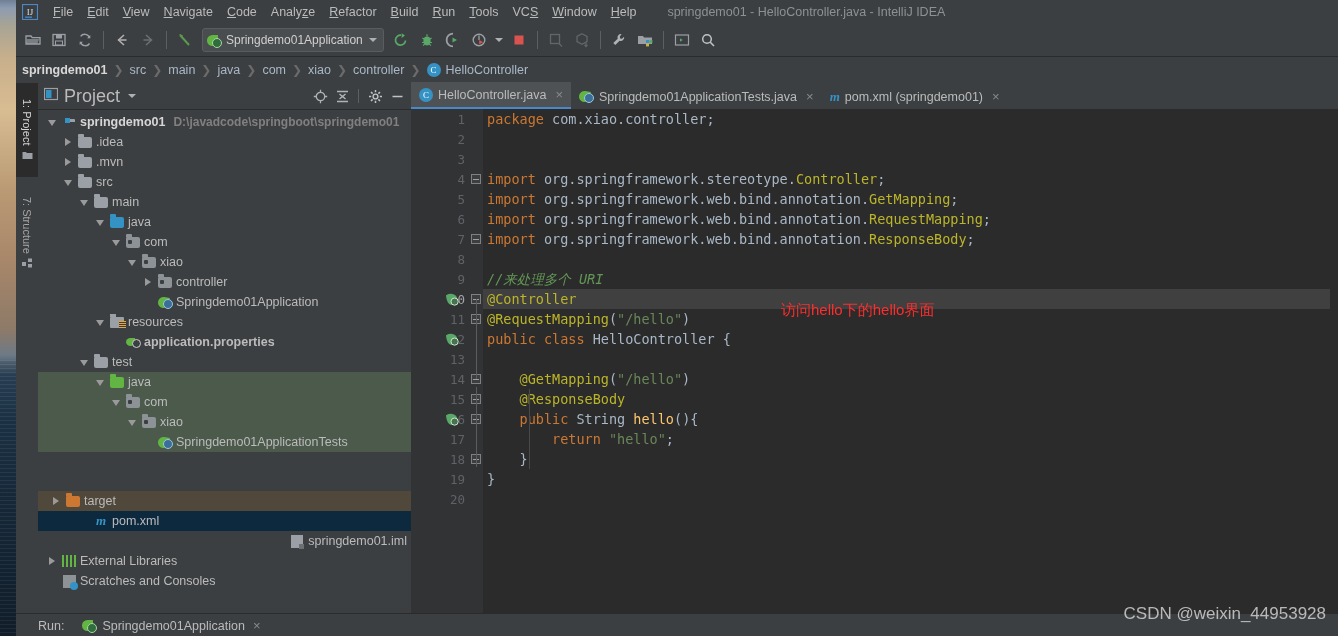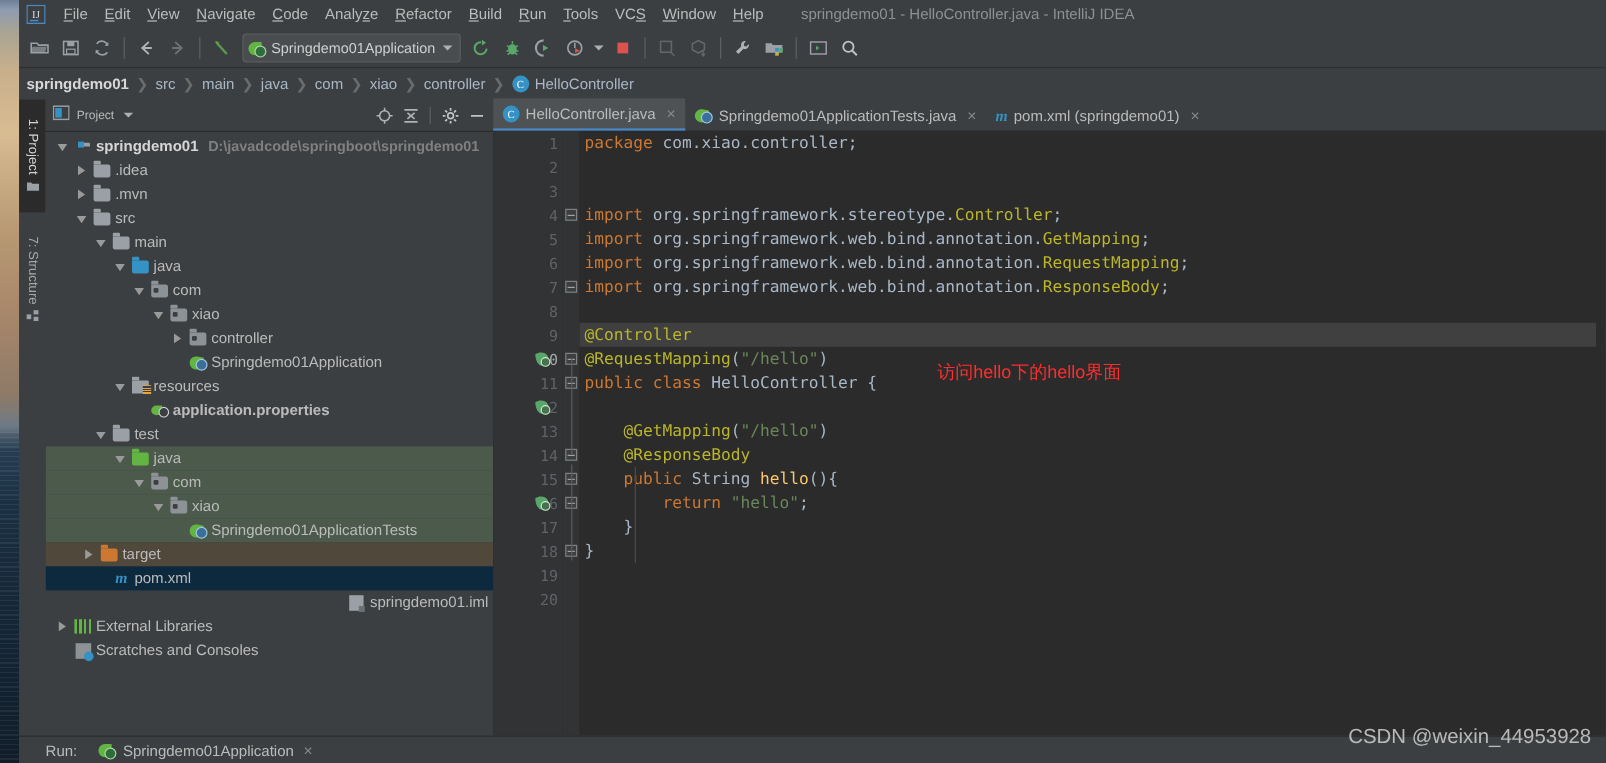--- a/index.html
+++ b/index.html
@@ -99,21 +99,21 @@
 
   
   .projwin {
     position: absolute; left: 38px; top: 83px; width: 373px; height: 530px;
     background: #3c3f41; display: flex; flex-direction: column;
   }
   .projwin-head {
     height: 26px; display: flex; align-items: center; padding: 0 4px 0 6px;
     border-bottom: 1px solid #2b2b2b;
   }
-  .pw-title { color: #bbbbbb; font-size: 10px; margin-left: 6px; }
+  .pw-title { color: #bbbbbb; font-size: 18px; margin-left: 6px; }
   .pw-actions { margin-left: auto; display: flex; align-items: center; gap: 2px; }
   .pw-ic { width: 20px; height: 20px; display:flex;align-items:center;justify-content:center;}
   .pw-vsep { width:1px; height:14px; background:#5e6060; margin:0 4px; }
 
   .tree {
     flex: 1; background: #3c3f41; overflow: hidden; padding-top: 2px;
     font-size: 12.5px;
   }
   .trow {
     height: 20px; display: flex; align-items: center; white-space: nowrap;
@@ -618,21 +618,21 @@
         <div class="trow tint-green" style="padding-left: 102px;">
           <span class="tw"></span>
           <span class="ticon">
             <span class="springleaf">
               <span class="lf"></span>
               <span class="bg2"></span>
             </span>
           </span>
           <span class="tlabel">Springdemo01ApplicationTests</span>
         </div>
-        <div class="trow tint-brown" style="padding-left: 28px;">
+        <div class="trow tint-brown" style="padding-left: 10px; margin-top: 39px;">
           <span class="tw"><span class="tri"></span></span>
           <span class="ticon">
             <span class="folder orange"></span>
           </span>
           <span class="tlabel">target</span>
         </div>
         <div class="trow sel-blue" style="padding-left: 38px;">
           <span class="tw"></span>
           <span class="ticon">
             <span class="mfile">m</span>
@@ -734,20 +734,21 @@
     <div class="codearea" id="codearea">
       <div class="annotate-red" style="left:298px; top:192px;">访问hello下的hello界面</div>
     <div class="cline"><span class="kw">package</span> com.xiao.controller;</div>
         <div class="cline">&nbsp;</div>
         <div class="cline">&nbsp;</div>
         <div class="cline"><span class="kw">import</span> org.springframework.stereotype.<span class="anno">Controller</span>;</div>
         <div class="cline"><span class="kw">import</span> org.springframework.web.bind.annotation.<span class="anno">GetMapping</span>;</div>
         <div class="cline"><span class="kw">import</span> org.springframework.web.bind.annotation.<span class="anno">RequestMapping</span>;</div>
         <div class="cline"><span class="kw">import</span> org.springframework.web.bind.annotation.<span class="anno">ResponseBody</span>;</div>
         <div class="cline">&nbsp;</div>
+        <div class="cline"><span class="cmt">//来处理多个 URI</span></div>
         <div class="cline hl"><span class="anno">@Controller</span></div>
         <div class="cline"><span class="anno">@RequestMapping</span>(<span class="str">"/hello"</span>)</div>
         <div class="cline"><span class="kw">public</span> <span class="kw">class</span> HelloController {</div>
         <div class="cline">&nbsp;</div>
         <div class="cline">    <span class="anno">@GetMapping</span>(<span class="str">"/hello"</span>)</div>
         <div class="cline">    <span class="anno">@ResponseBody</span></div>
         <div class="cline">    <span class="kw">public</span> <span class="cls">String</span> <span class="mth">hello</span>(){</div>
         <div class="cline">        <span class="kw">return</span> <span class="str">"hello"</span>;</div>
         <div class="cline">    }</div>
         <div class="cline">}</div>

